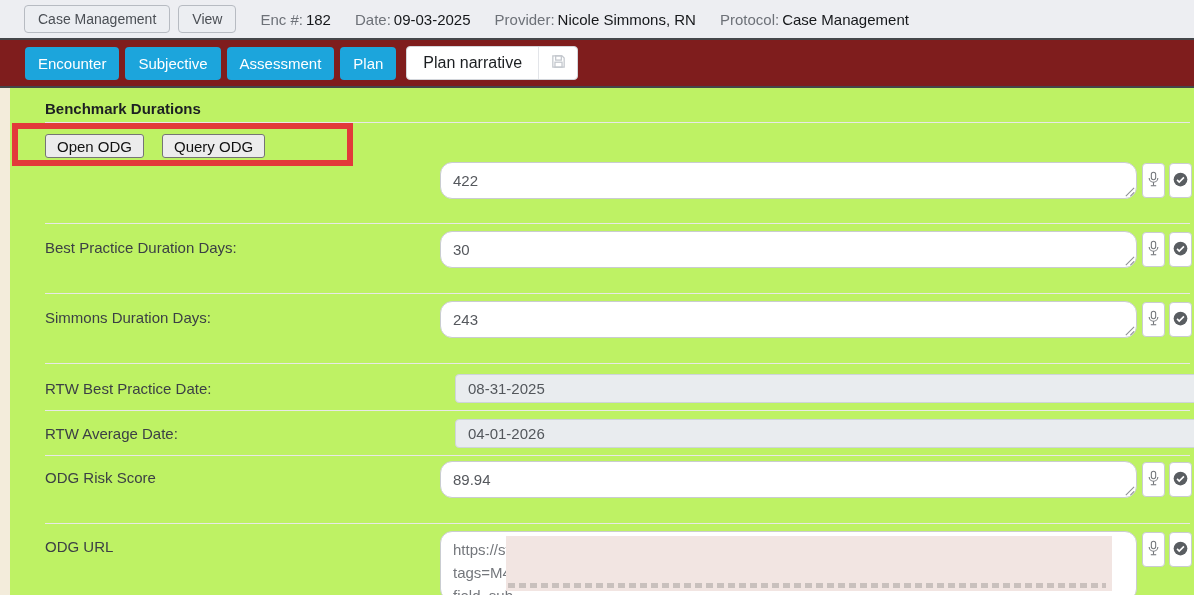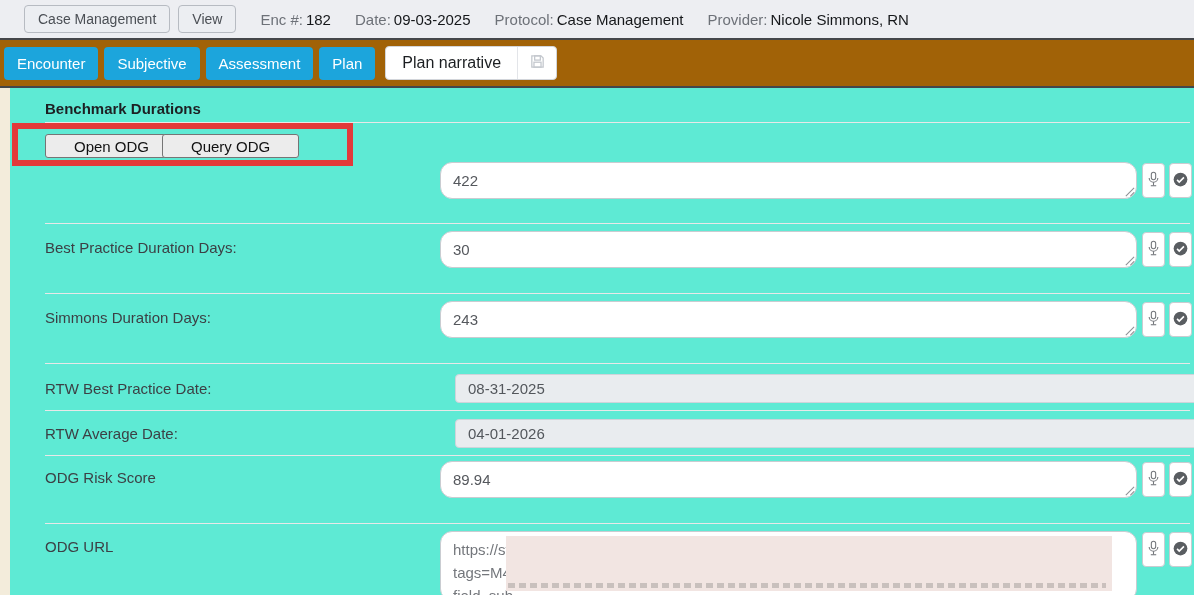--- a/index.html
+++ b/index.html
@@ -15,22 +15,22 @@
     background:#eceef2; border:1px solid #b7bbc2; border-radius:4px;
     color:#4b4f55; font-size:14px; font-family:inherit;
     padding:5px 13px; cursor:pointer; white-space:nowrap;
   }
   .hfield { margin-left:16px; font-size:15px; white-space:nowrap; }
   .hlabel { color:#6d7178; }
   .hvalue { color:#15171a; margin-left:3px; }
 
   
   .toolbar {
-    height:48px; background:#a16207; border-bottom:2px solid #44464a;
-    display:flex; align-items:center; padding:0 4px; gap:6px;
+    height:48px; background:#7f1d1d; border-bottom:2px solid #44464a;
+    display:flex; align-items:center; padding:0 25px; gap:6px;
   }
   .tab {
     background:#1ca5dc; color:#fff; border:none; border-radius:4px;
     font-size:15px; font-family:inherit; padding:8px 13px; cursor:pointer;
     white-space:nowrap;
   }
   .narr-group {
     margin-left:4px; background:#fff; border:1px solid #d2d5da; border-radius:4px;
     height:34px; display:flex; align-items:center; overflow:hidden;
   }
@@ -38,38 +38,38 @@
     background:none; border:none; font-family:inherit; font-size:16px;
     color:#1b1e21; padding:0 16px; height:100%; cursor:pointer;
   }
   .narr-divider { width:1px; height:100%; background:#e3e5e9; }
   .save-btn {
     background:none; border:none; width:38px; height:100%; cursor:pointer;
     display:flex; align-items:center; justify-content:center;
   }
 
   
-  .content { position:relative; height:507px; background:#5eead4; overflow:hidden; }
+  .content { position:relative; height:507px; background:#bef264; overflow:hidden; }
   .left-stripe {
     position:absolute; left:0; top:0; width:10px; height:100%; background:#f3ecdb;
   }
   .section-title {
     position:absolute; left:45px; top:12px;
     font-size:15px; font-weight:bold; color:#1d2023;
   }
   .hr { position:absolute; left:45px; width:1145px; height:1px; background:#e8e8e8; }
 
   .red-box {
     position:absolute; left:12px; top:35px; width:341px; height:43px;
     border:6px solid #e23a3a; background:transparent; z-index:5;
   }
   .odg-btn {
     position:absolute; top:46px; height:24px; z-index:6;
     background:#ececec; border:1px solid #757575; border-radius:3px;
-    font-family:inherit; font-size:15px; color:#111; padding:0 28px; cursor:pointer;
+    font-family:inherit; font-size:15px; color:#111; padding:0 11px; cursor:pointer;
   }
 
   .flabel { position:absolute; left:45px; font-size:15px; color:#3c4045; }
 
   .ta {
     position:absolute; left:440px; width:697px; height:37px;
     border:1px solid #c9ccd1; border-radius:12px; background:#fff;
     font-size:15px; color:#55585d; padding:8px 12px; line-height:20px;
   }
   .grip { position:absolute; right:1px; bottom:1px; }
@@ -107,24 +107,24 @@
   <button class="hbtn">Case Management</button>
   <button class="hbtn">View</button>
 
   <div class="hfield">
     <span class="hlabel">Enc #:</span><span class="hvalue">182</span>
   </div>
   <div class="hfield">
     <span class="hlabel">Date:</span><span class="hvalue">09-03-2025</span>
   </div>
   <div class="hfield">
+    <span class="hlabel">Provider:</span><span class="hvalue">Nicole Simmons, RN</span>
+  </div>
+  <div class="hfield">
     <span class="hlabel">Protocol:</span><span class="hvalue">Case Management</span>
-  </div>
-  <div class="hfield">
-    <span class="hlabel">Provider:</span><span class="hvalue">Nicole Simmons, RN</span>
   </div>
 </header>
 
 <nav class="toolbar">
   <button class="tab">Encounter</button>
   <button class="tab">Subjective</button>
   <button class="tab">Assessment</button>
   <button class="tab">Plan</button>
 
   <div class="narr-group">

